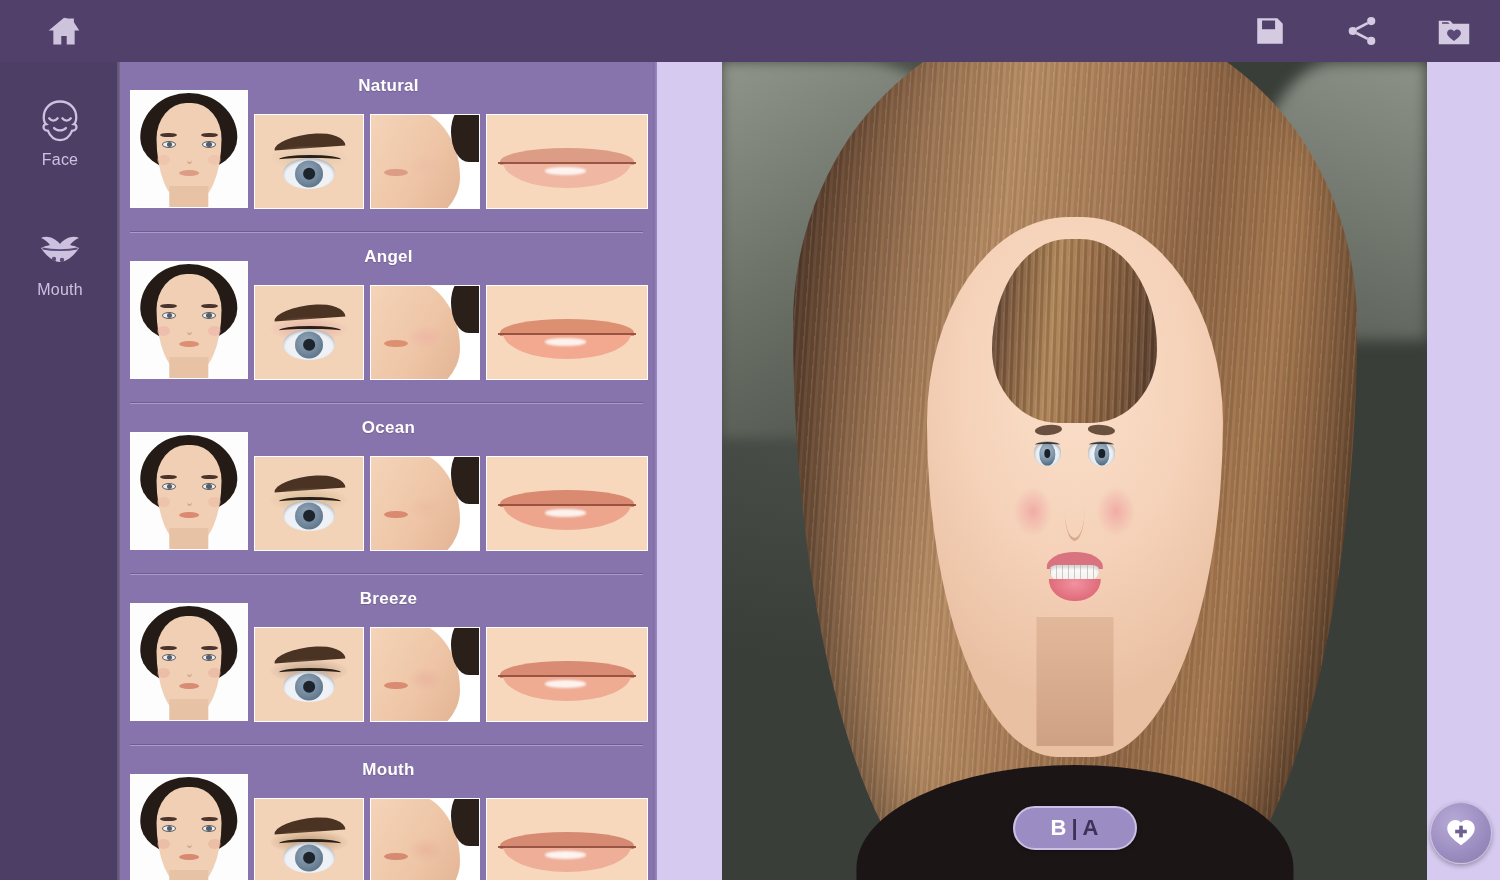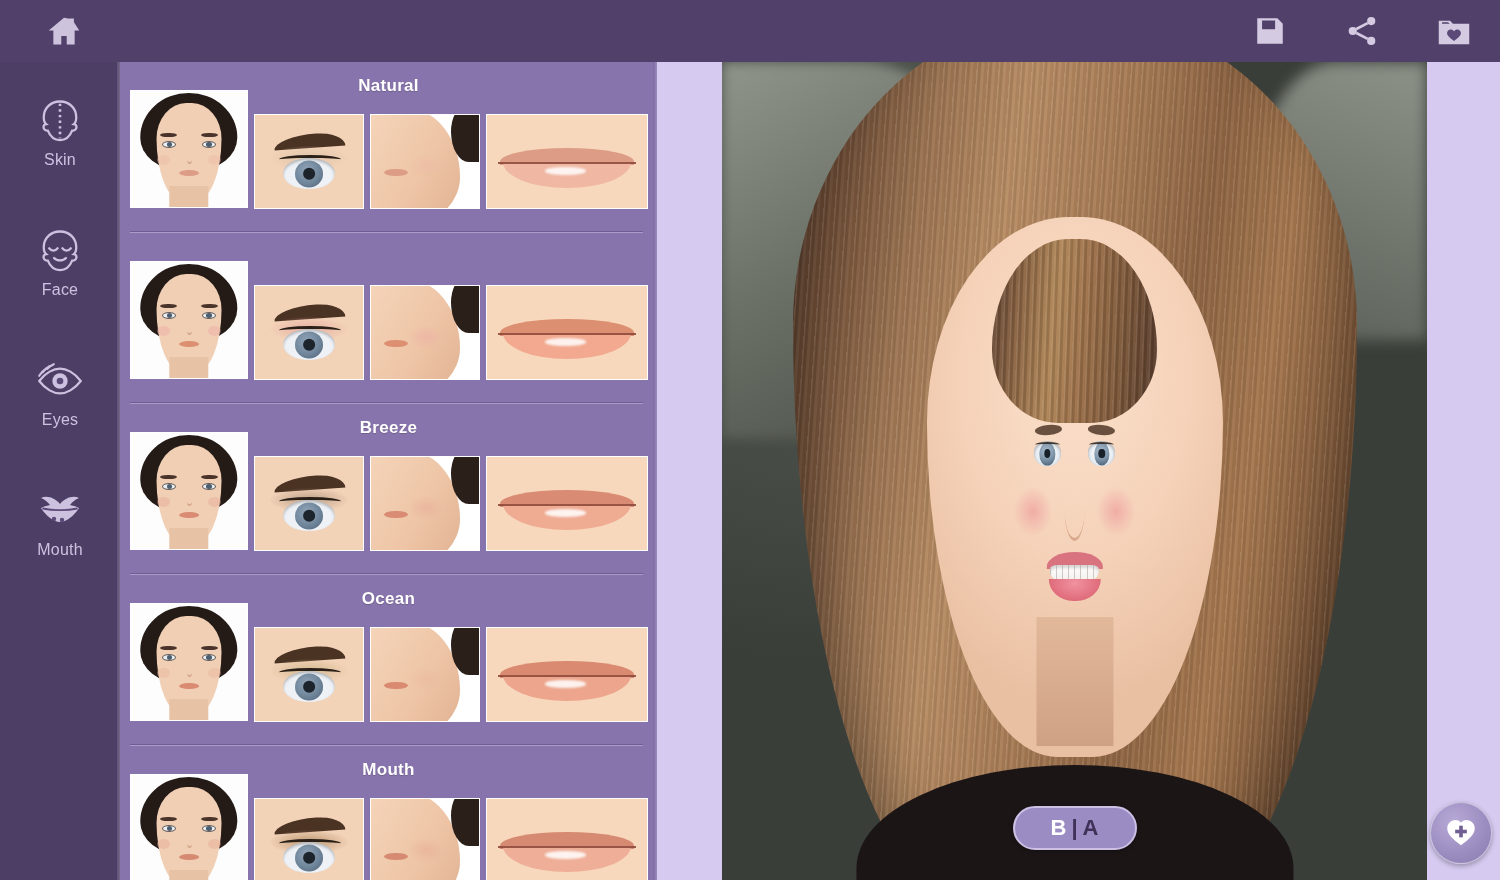--- a/index.html
+++ b/index.html
@@ -548,55 +548,33 @@
           <path d="M13 19.2c-3.1-2.3-5-3.8-5-5.7 0-1.5 1.2-2.6 2.6-2.6.9 0 1.8.45 2.4 1.2.6-.75 1.5-1.2 2.4-1.2 1.4 0 2.6 1.1 2.6 2.6 0 1.9-1.9 3.4-5 5.7z" fill="#5b4a77"></path>
         </svg>
       </span>
     </div>
   </div>
 
   <div class="sidebar">
 
 
 
-    <div class="side-item">
-      <span class="ico">
-        <svg width="52" height="52" viewBox="0 0 48 48" fill="none" stroke="#cdc1e0" stroke-width="2.1">
-          <path d="M24 6c-9 0-15 6.4-15 14.6 0 3.4.8 5.2 2.2 6.3-1.6.2-2.4 1.4-2.4 2.8 0 2.3 2.2 3.4 4 3.2C14.8 38 19 41.6 24 41.6s9.2-3.6 11.2-8.7c1.8.2 4-.9 4-3.2 0-1.4-.8-2.6-2.4-2.8 1.4-1.1 2.2-2.9 2.2-6.3C39 12.4 33 6 24 6z"></path>
-          <line x1="24" y1="8" x2="24" y2="40" stroke-dasharray="2.2 3" stroke-width="2.4"></line>
-        </svg>
-      </span>
-      <span class="lbl">Skin</span>
-    </div>
 
     <div class="side-item">
       <span class="ico">
         <svg width="52" height="52" viewBox="0 0 48 48" fill="none" stroke="#cdc1e0" stroke-width="2.1">
           <path d="M24 6c-9 0-15 6.4-15 14.6 0 3.4.8 5.2 2.2 6.3-1.6.2-2.4 1.4-2.4 2.8 0 2.3 2.2 3.4 4 3.2C14.8 38 19 41.6 24 41.6s9.2-3.6 11.2-8.7c1.8.2 4-.9 4-3.2 0-1.4-.8-2.6-2.4-2.8 1.4-1.1 2.2-2.9 2.2-6.3C39 12.4 33 6 24 6z"></path>
           <path d="M14 21.5c2.2 2.8 5.6 2.8 7.8 0" stroke-linecap="round"></path>
           <path d="M26.2 21.5c2.2 2.8 5.6 2.8 7.8 0" stroke-linecap="round"></path>
           <path d="M18.5 30.5c2.6 3 8.4 3 11 0" stroke-linecap="round"></path>
         </svg>
       </span>
       <span class="lbl">Face</span>
     </div>
 
-    <div class="side-item">
-      <span class="ico">
-        <svg width="54" height="52" viewBox="0 0 52 48" fill="none" stroke="#cdc1e0" stroke-width="2.1">
-          <path d="M6 24c6-8 14-12 20-12s14 4 20 12c-6 8-14 12-20 12S12 32 6 24z"></path>
-          <circle cx="26" cy="24" r="7.4" fill="#cdc1e0" stroke="none"></circle>
-          <circle cx="26" cy="24" r="3.2" fill="#5b4a77" stroke="none"></circle>
-          <path d="M6 19c2-3.4 4.4-5.6 7-7.2" stroke-linecap="round"></path>
-          <path d="M9.5 15.5c1.8-2.6 4-4.4 6.4-5.8" stroke-linecap="round"></path>
-          <path d="M13.5 12.4c2-2.2 4.2-3.6 6.5-4.6" stroke-linecap="round"></path>
-        </svg>
-      </span>
-      <span class="lbl">Eyes</span>
-    </div>
 
     <div class="side-item">
       <span class="ico">
         <svg width="56" height="46" viewBox="0 0 56 44" fill="#cdc1e0">
           <path d="M28 12c5-6 13-9 19-6-4 1.6-6.5 4-9 7 4 .8 7 1.8 9 3-5 8-13 14-19 14S14 24 9 16c2-1.2 5-2.2 9-3-2.5-3-5-5.4-9-7 6-3 14 0 19 6z"></path>
           <path d="M10.5 16.5c10 2.2 25 2.2 35 0" fill="none" stroke="#5b4a77" stroke-width="1.8"></path>
           <circle cx="22" cy="27" r="2.2" fill="#5b4a77"></circle>
           <circle cx="30" cy="28" r="2.2" fill="#5b4a77"></circle>
         </svg>
       </span>
@@ -653,20 +631,21 @@
               <div class="ml-lower" style="background:#f0b7a2"></div>
               <div class="ml-line"></div>
                 <div class="ml-gloss"></div>
             </div>
           </div>
         </div>
         <div class="row-divider"></div>
       </div>
 
       <div class="style-row">
+        <div class="row-title">Angel</div>
         <div class="thumbs">
           <div class="thumb face">
             <div class="mini-face">
               <div class="mf-hair"></div>
                 <div class="mf-skin"></div>
                 <div class="mf-neck"></div>
               <div class="mf-brow l"></div>
                 <div class="mf-brow r"></div>
               <div class="mf-eye l"></div>
                 <div class="mf-eye r"></div>
@@ -693,20 +672,70 @@
               <div class="mc-skin"></div>
                 <div class="mc-hair"></div>
               <div class="mc-blush" style="background:radial-gradient(ellipse,#eea9a4 0%,rgba(238,169,164,0) 72%)"></div>
               <div class="mc-lips" style="background:#dd8f72"></div>
             </div>
           </div>
           <div class="thumb lips">
             <div class="mini-lips">
               <div class="ml-upper" style="background:#dd8f72"></div>
               <div class="ml-lower" style="background:#f2a98f"></div>
+              <div class="ml-line"></div>
+                <div class="ml-gloss"></div>
+            </div>
+          </div>
+        </div>
+        <div class="row-divider"></div>
+      </div>
+
+      <div class="style-row">
+        <div class="row-title">Ocean</div>
+        <div class="thumbs">
+          <div class="thumb face">
+            <div class="mini-face">
+              <div class="mf-hair"></div>
+                <div class="mf-skin"></div>
+                <div class="mf-neck"></div>
+              <div class="mf-brow l"></div>
+                <div class="mf-brow r"></div>
+              <div class="mf-eye l"></div>
+                <div class="mf-eye r"></div>
+              <div class="mf-nose"></div>
+              <div class="mf-blush l" style="background:#e9b69e"></div>
+              <div class="mf-blush r" style="background:#e9b69e"></div>
+              <div class="mf-lips" style="background:#d98a70"></div>
+            </div>
+          </div>
+          <div class="thumb eye">
+            <div class="mini-eye">
+              <div class="me-brow"></div>
+              <div class="me-shadow" style="background:radial-gradient(ellipse,#c9b184 0%,rgba(201,177,132,0) 75%)"></div>
+              <div class="me-ball">
+                  <div class="me-iris">
+                    <div class="me-pupil"></div>
+                  </div>
+                </div>
+              <div class="me-lash"></div>
+            </div>
+          </div>
+          <div class="thumb cheek">
+            <div class="mini-cheek">
+              <div class="mc-skin"></div>
+                <div class="mc-hair"></div>
+              <div class="mc-blush" style="background:radial-gradient(ellipse,#e9b69e 0%,rgba(233,182,158,0) 72%)"></div>
+              <div class="mc-lips" style="background:#d98a70"></div>
+            </div>
+          </div>
+          <div class="thumb lips">
+            <div class="mini-lips">
+              <div class="ml-upper" style="background:#d98a70"></div>
+              <div class="ml-lower" style="background:#eda68d"></div>
               <div class="ml-line"></div>
                 <div class="ml-gloss"></div>
             </div>
           </div>
         </div>
         <div class="row-divider"></div>
       </div>
 
       <div class="style-row">
         <div class="row-title">Breeze</div>
@@ -752,70 +781,20 @@
               <div class="ml-lower" style="background:#f0ab93"></div>
               <div class="ml-line"></div>
                 <div class="ml-gloss"></div>
             </div>
           </div>
         </div>
         <div class="row-divider"></div>
       </div>
 
       <div class="style-row">
-        <div class="row-title">Ocean</div>
-        <div class="thumbs">
-          <div class="thumb face">
-            <div class="mini-face">
-              <div class="mf-hair"></div>
-                <div class="mf-skin"></div>
-                <div class="mf-neck"></div>
-              <div class="mf-brow l"></div>
-                <div class="mf-brow r"></div>
-              <div class="mf-eye l"></div>
-                <div class="mf-eye r"></div>
-              <div class="mf-nose"></div>
-              <div class="mf-blush l" style="background:#e9b69e"></div>
-              <div class="mf-blush r" style="background:#e9b69e"></div>
-              <div class="mf-lips" style="background:#d98a70"></div>
-            </div>
-          </div>
-          <div class="thumb eye">
-            <div class="mini-eye">
-              <div class="me-brow"></div>
-              <div class="me-shadow" style="background:radial-gradient(ellipse,#c9b184 0%,rgba(201,177,132,0) 75%)"></div>
-              <div class="me-ball">
-                  <div class="me-iris">
-                    <div class="me-pupil"></div>
-                  </div>
-                </div>
-              <div class="me-lash"></div>
-            </div>
-          </div>
-          <div class="thumb cheek">
-            <div class="mini-cheek">
-              <div class="mc-skin"></div>
-                <div class="mc-hair"></div>
-              <div class="mc-blush" style="background:radial-gradient(ellipse,#e9b69e 0%,rgba(233,182,158,0) 72%)"></div>
-              <div class="mc-lips" style="background:#d98a70"></div>
-            </div>
-          </div>
-          <div class="thumb lips">
-            <div class="mini-lips">
-              <div class="ml-upper" style="background:#d98a70"></div>
-              <div class="ml-lower" style="background:#eda68d"></div>
-              <div class="ml-line"></div>
-                <div class="ml-gloss"></div>
-            </div>
-          </div>
-        </div>
-        <div class="row-divider"></div>
-      </div>
-
-      <div class="style-row">
         <div class="row-title">Mouth</div>
         <div class="thumbs">
           <div class="thumb face">
             <div class="mini-face">
               <div class="mf-hair"></div>
                 <div class="mf-skin"></div>
                 <div class="mf-neck"></div>
               <div class="mf-brow l"></div>
                 <div class="mf-brow r"></div>
               <div class="mf-eye l"></div>

